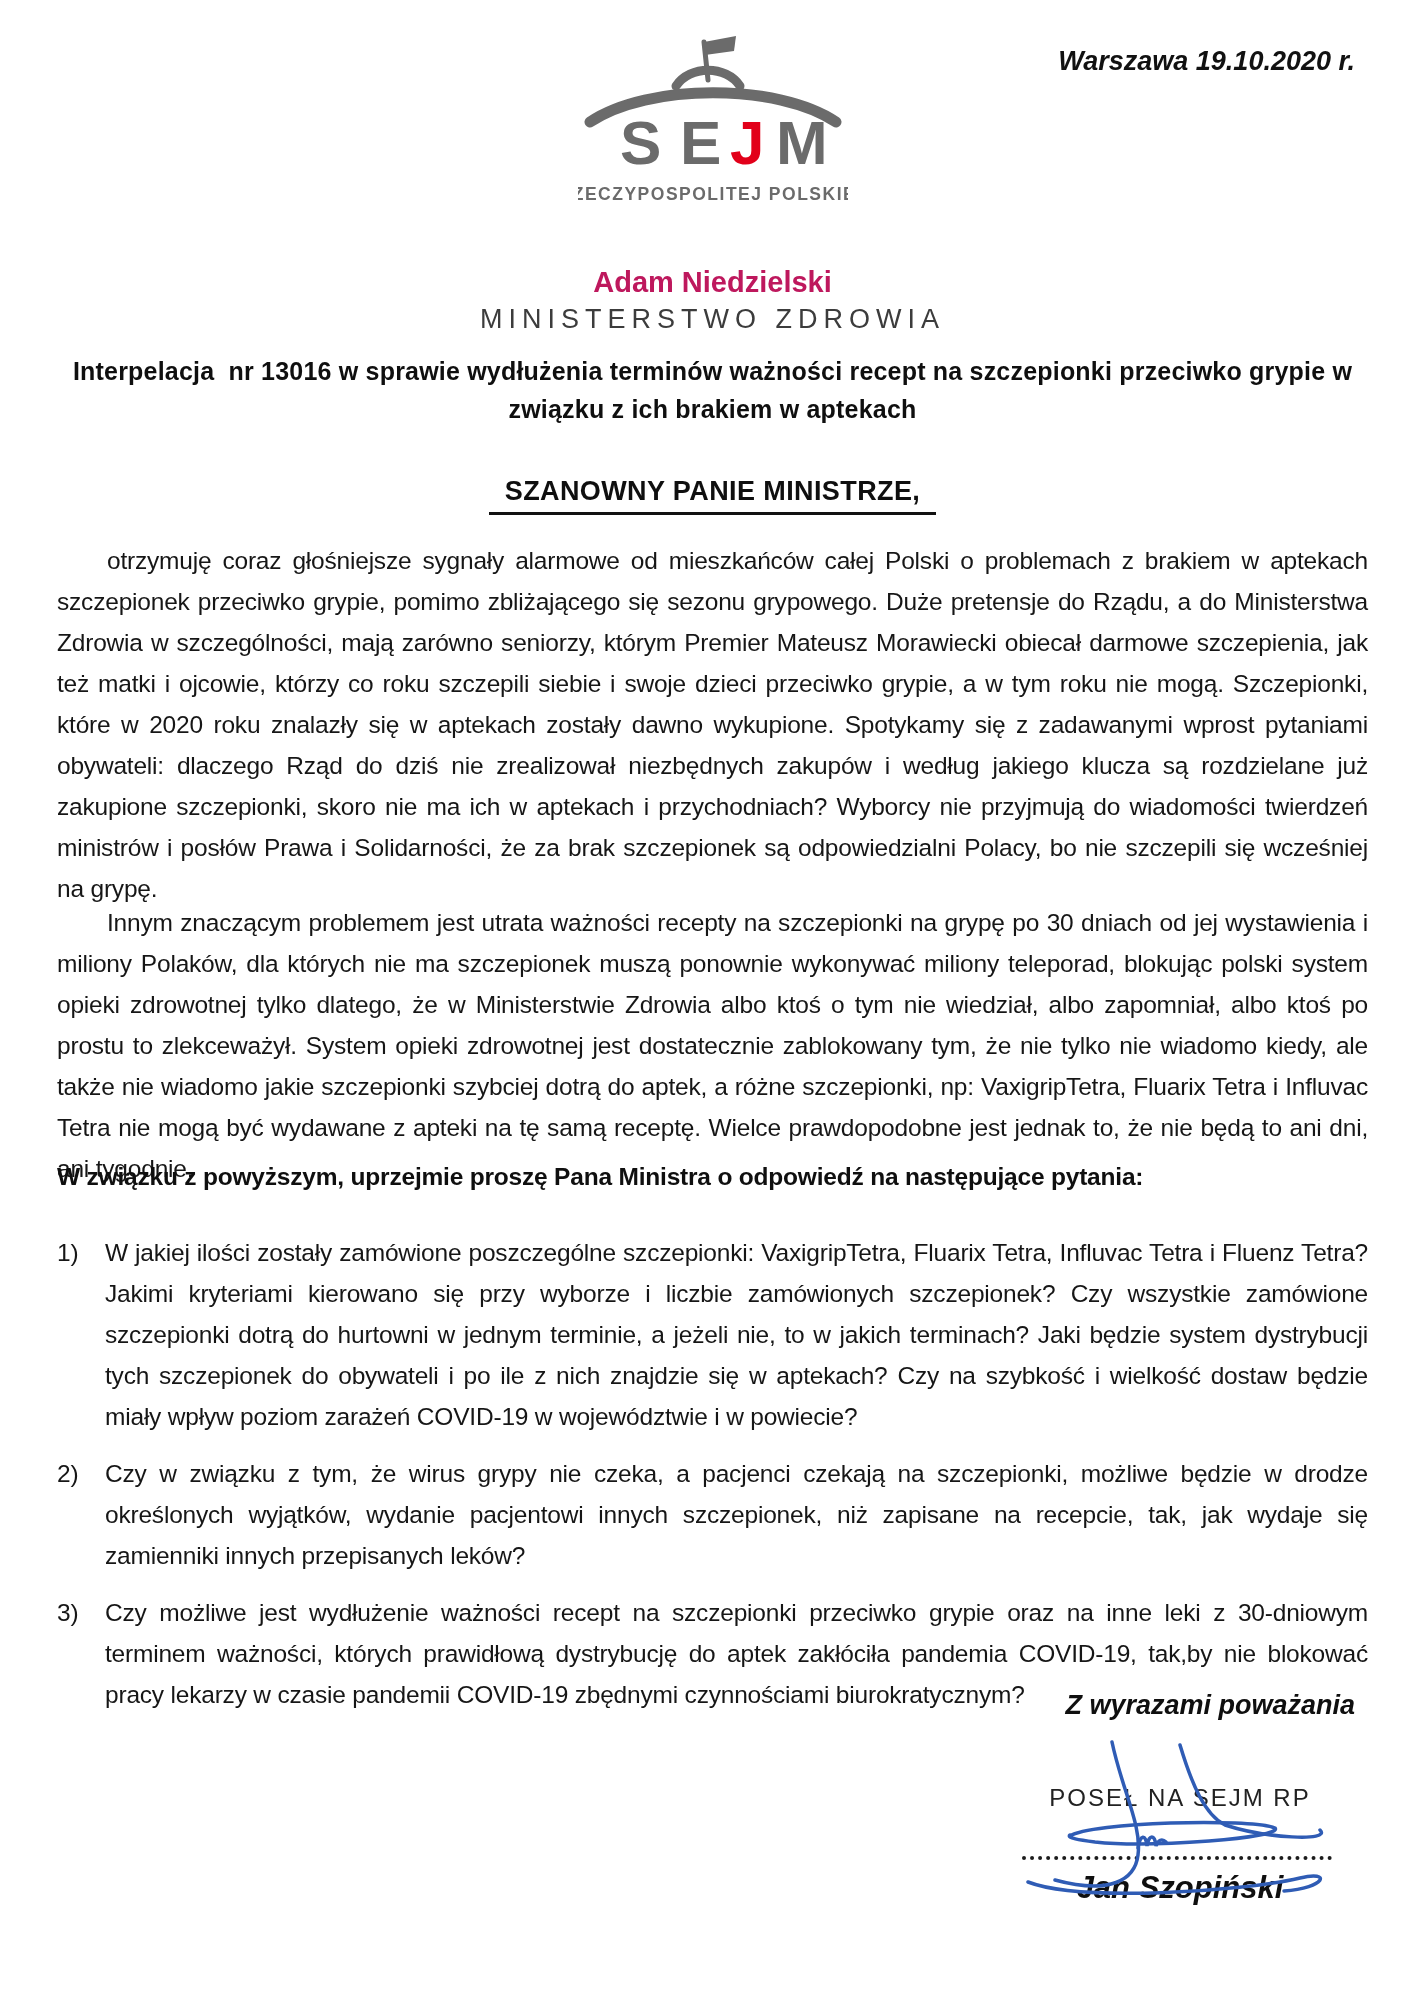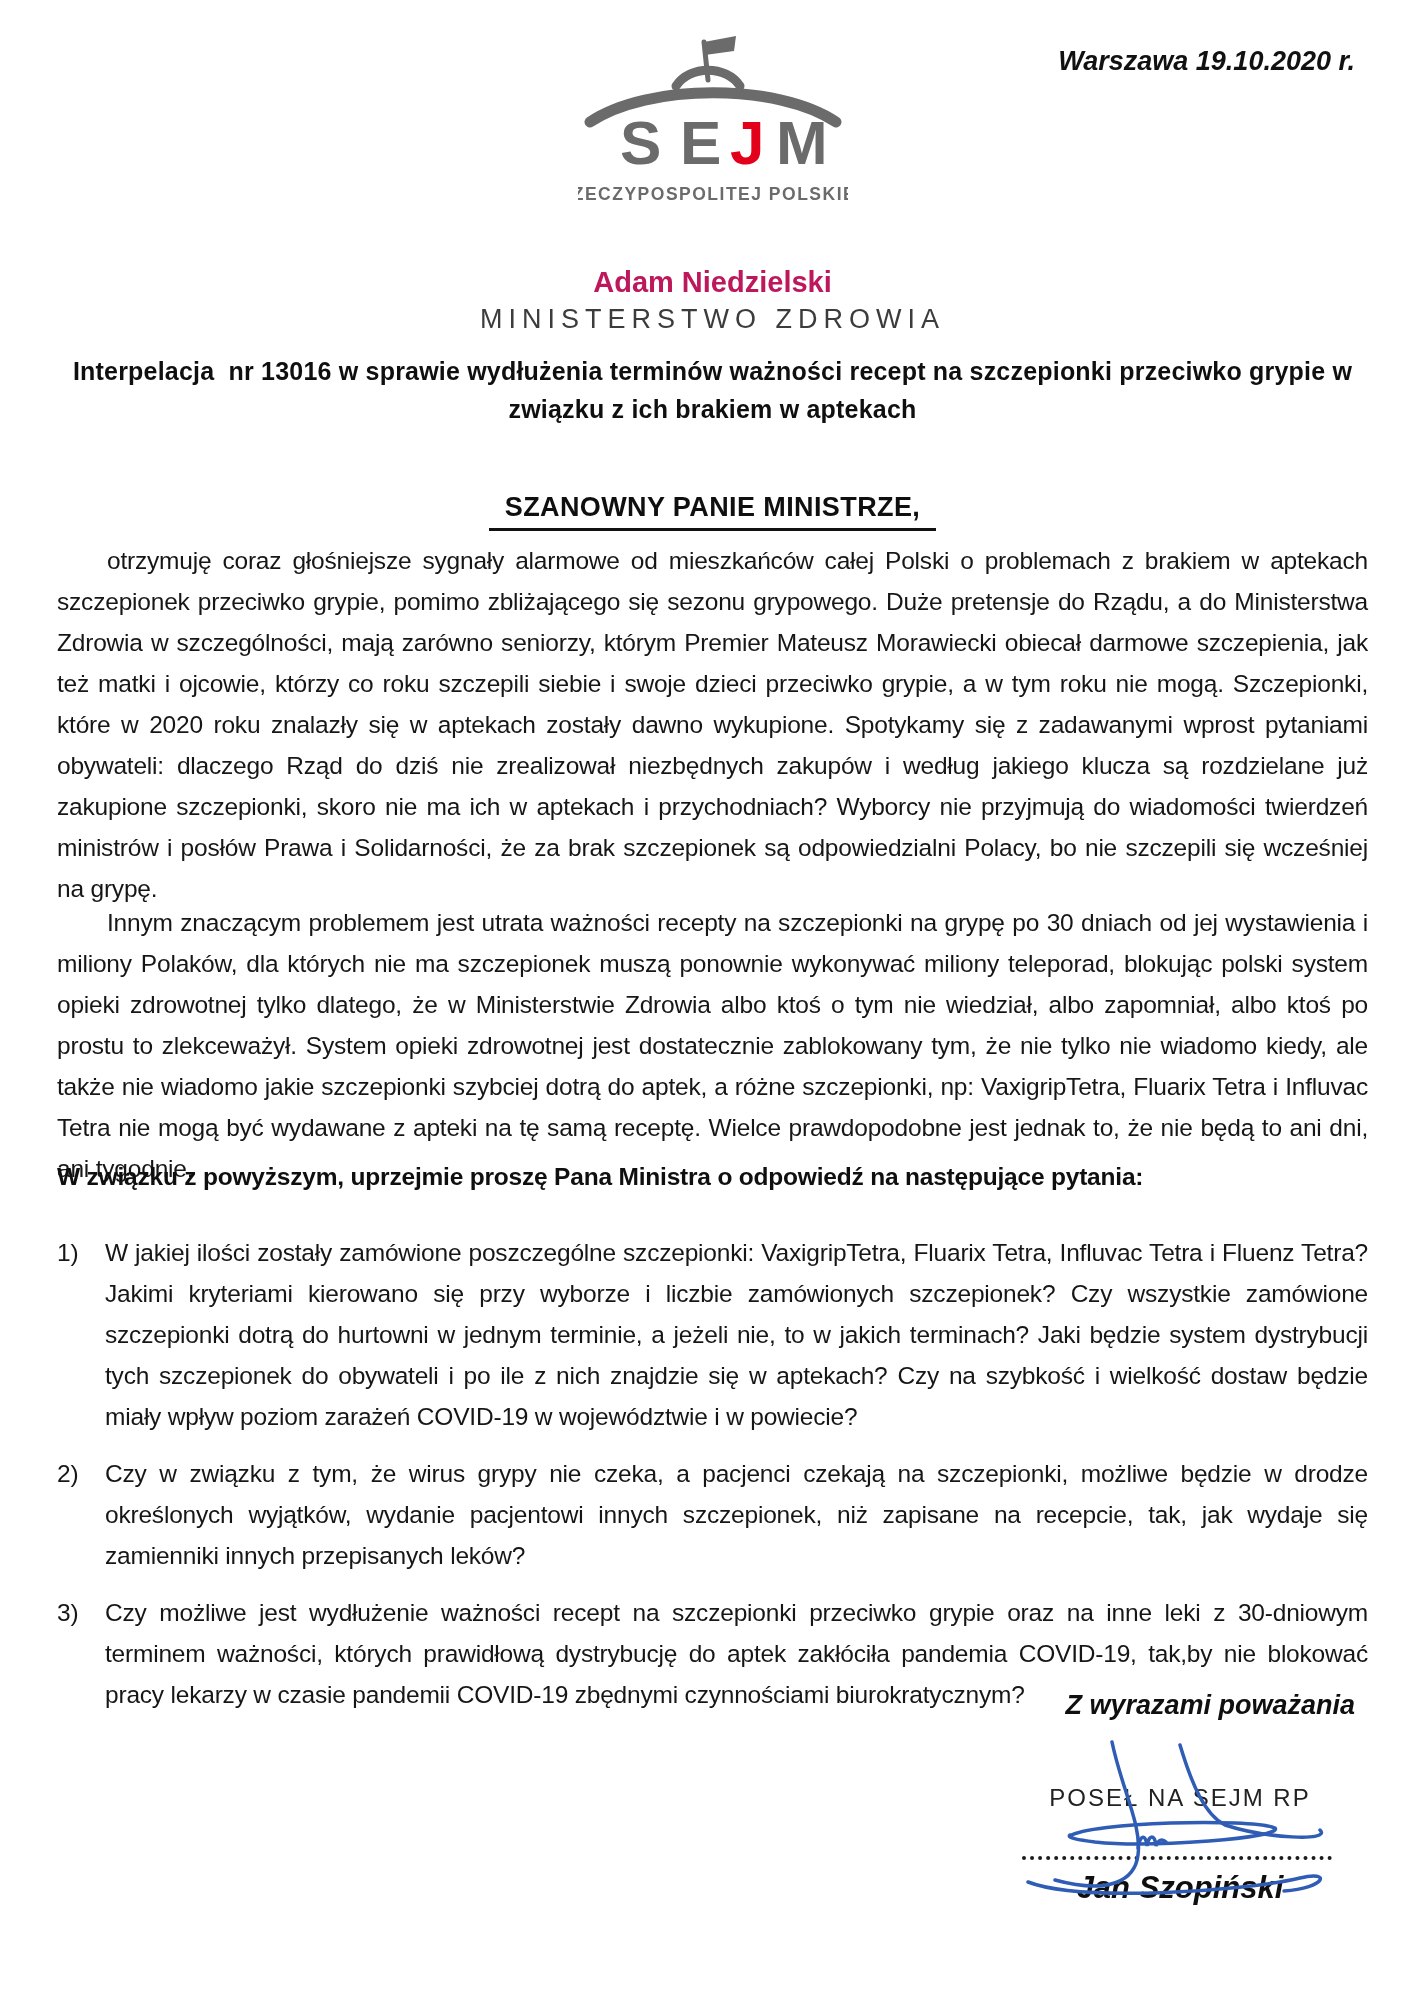--- a/index.html
+++ b/index.html
@@ -16,21 +16,21 @@
   .addressee { position:absolute; top:266px; left:0; width:100%; text-align:center; }
   .addressee-name { font-size:29px; font-weight:700; color:#be185d; }
   .addressee-institution {
     font-size:27px; font-weight:300; letter-spacing:6px; color:#3c3c3c; margin-top:5px;
   }
   .doc-title {
     position:absolute; top:352px; left:68px; right:68px; text-align:center;
     font-size:25px; font-weight:700; line-height:38px; color:#0f0f0f;
     white-space:pre-wrap; letter-spacing:0.2px;
   }
-  .salutation-wrap { position:absolute; top:492px; left:0; width:100%; text-align:center; }
+  .salutation-wrap { position:absolute; top:476px; left:0; width:100%; text-align:center; }
   .salutation {
     display:inline-block; font-size:27px; font-weight:700; color:#0f0f0f;
     border-bottom:3px solid #111; padding:0 16px 5px; letter-spacing:0.4px;
   }
   .body-par {
     position:absolute; left:57px; right:57px;
     font-size:24.5px; line-height:41px; text-align:justify;
     text-indent:50px; letter-spacing:-0.2px; color:#161616;
   }
   .par1 { top:540px; }

